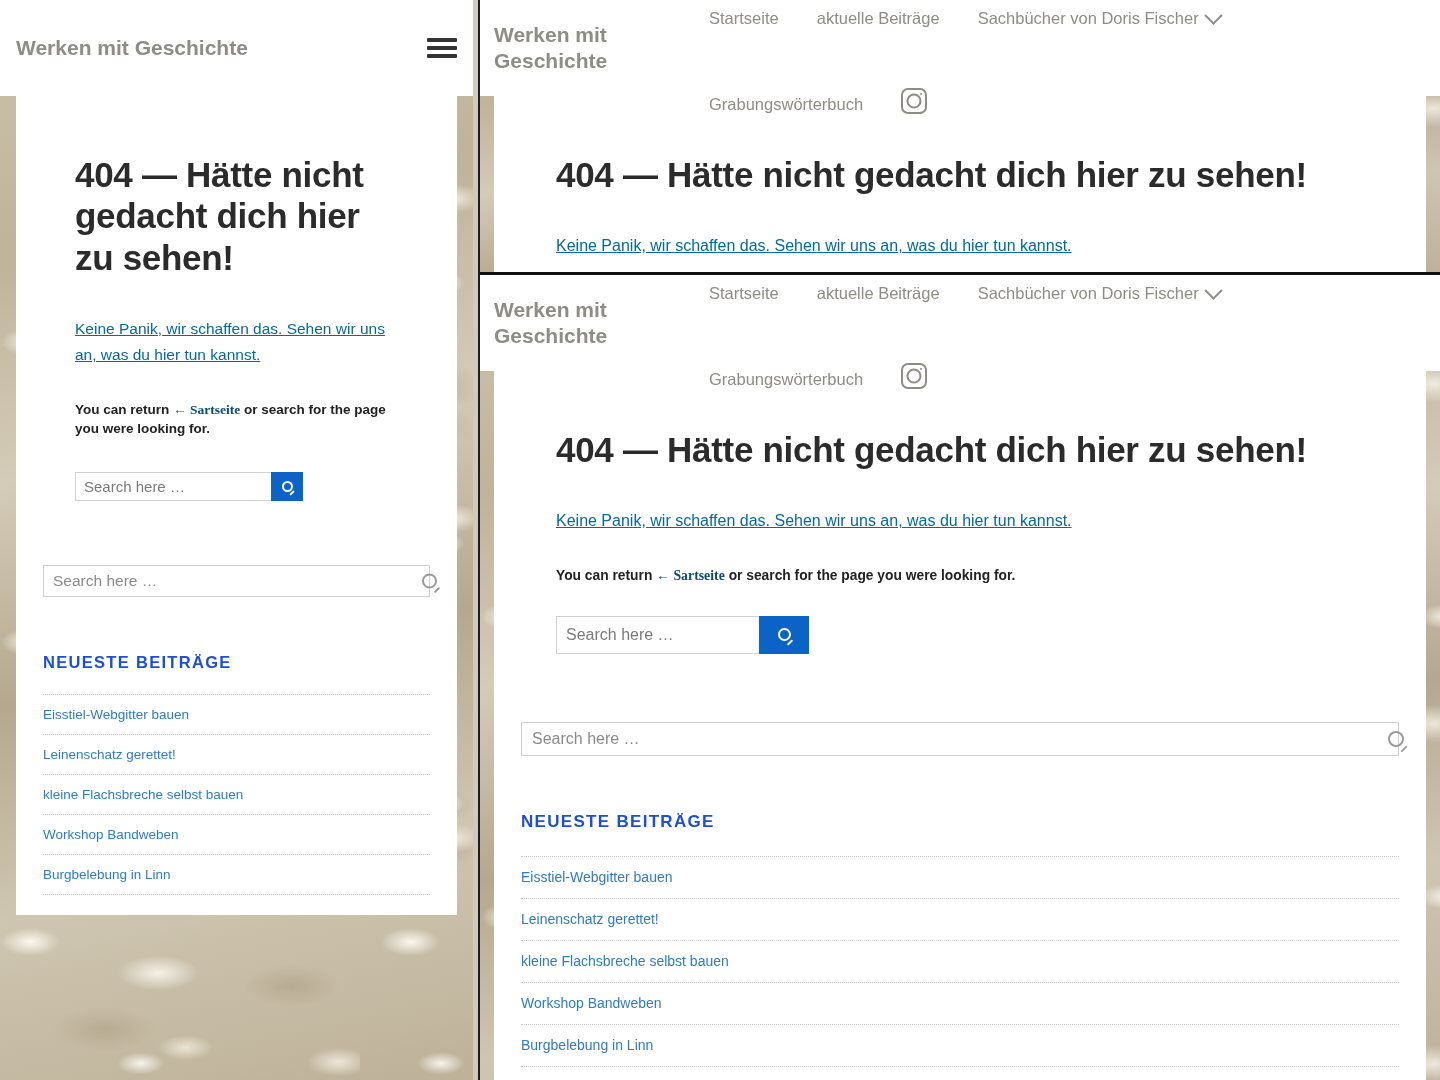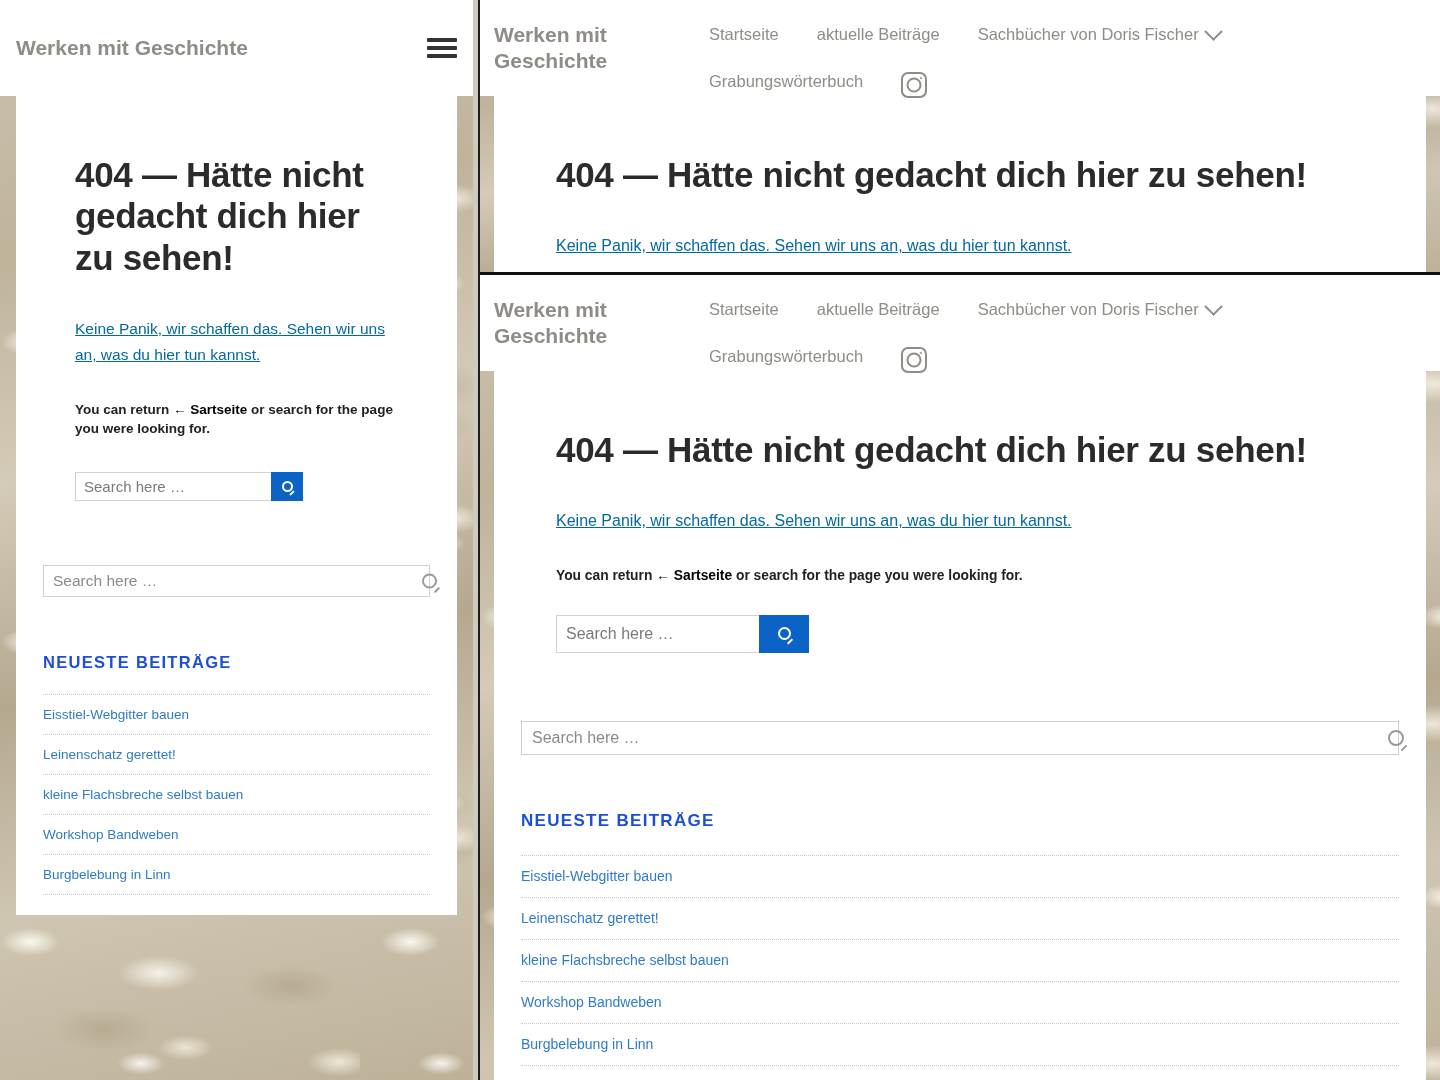--- a/index.html
+++ b/index.html
@@ -50,40 +50,40 @@
   
   .mhead { height:96px; display:flex; align-items:center; justify-content:space-between;
            padding:0 16px; }
   .site-title { color:#8f8c85; font-weight:bold; font-size:21px; line-height:1.22; }
   .burger { width:30px; display:flex; flex-direction:column; gap:4px; cursor:pointer; }
   .burger i { display:block; height:4px; background:#333; border-radius:1px; }
 
   
   .dhead { height:96px; display:flex; align-items:center; padding:0 14px 0 14px; }
   .dhead .site-title { width:215px; flex:none; color:#8f8c85; font-size:21px; }
-  .navwrap { display:flex; flex-wrap:wrap; align-items:flex-start; row-gap:14px;margin-top:26px; }
+  .navwrap { display:flex; flex-wrap:wrap; align-items:flex-end; row-gap:30px;margin-top:26px; }
   .navitem { color:#8f8c85; font-size:16.5px; margin-right:38px; white-space:nowrap;
              display:inline-flex; align-items:center; gap:8px; cursor:pointer; }
   .chev { display:inline-block; width:13px; height:13px;
           border-right:2px solid #8f8c85; border-bottom:2px solid #8f8c85;
           transform:rotate(45deg) translate(-2px,-2px); }
   .ig { width:26px; height:26px; border:2px solid #8f8c85; border-radius:7px;
         position:relative; cursor:pointer; }
   .ig::before { content:""; position:absolute; left:50%; top:50%; width:11px; height:11px;
         border:2px solid #8f8c85; border-radius:50%; transform:translate(-50%,-50%); }
   .ig::after { content:""; position:absolute; right:3px; top:3px; width:2.5px; height:2.5px;
         background:#8f8c85; border-radius:50%; }
 
   
   .card { background:#fff; position:relative; z-index:4; }
 
   h1.err { font-weight:bold; color:#2b2b2b; letter-spacing:-.3px; }
   .lead { color:#0369a1;text-decoration:underline; }
   .ret  { font-weight:bold; color:#222; }
-  .ret a { color:#000000; text-decoration:none; }
+  .ret a { color:#0c4a6e; text-decoration:none;font-family:Liberation Serif, serif; }
 
   
   .searchbtn { display:flex; align-items:stretch; }
   .searchbtn input { border:1px solid #d2d2d2; border-right:none; outline:none;
                      background:#fff; color:#6d6d6d; font-family:inherit; }
   .searchbtn input::placeholder { color:#7a7a7a; }
   .sbtn { background:#0b63c5; border:none; display:flex; align-items:center;
           justify-content:center; cursor:pointer; }
   .mag { position:relative; display:inline-block; }
   .mag i { display:block; border:2px solid currentColor; border-radius:50%; }

